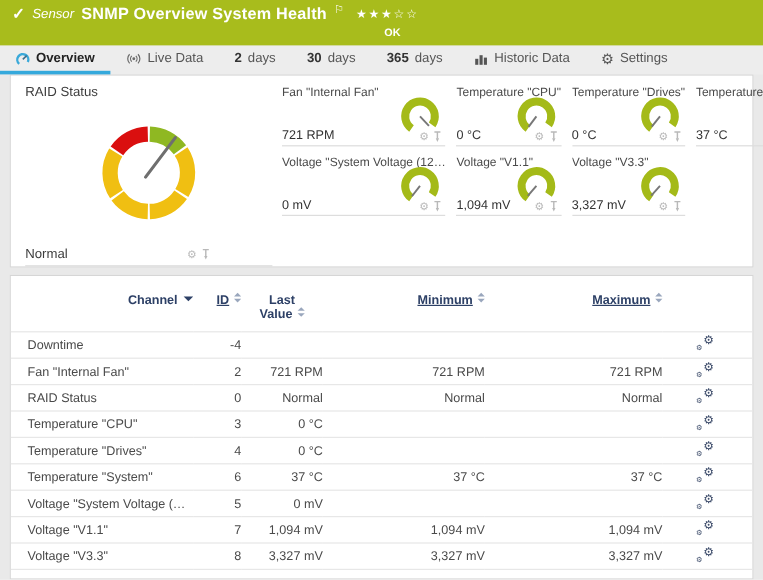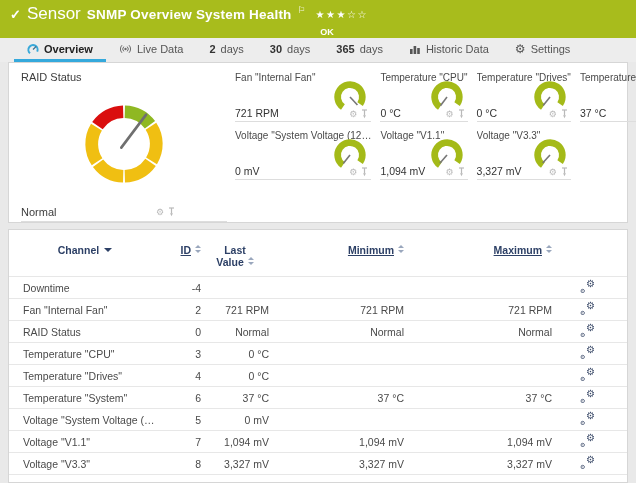--- a/index.html
+++ b/index.html
@@ -3,29 +3,29 @@
 <meta charset="utf-8">
 <style>
   * { margin:0; padding:0; box-sizing:border-box; }
   html,body { width:636px; height:483px; overflow:hidden; background:#e9e9e9;
     font-family:"Liberation Sans", sans-serif; }
 
   
   .sensor-header { height:38px; background:#a8bc1c; color:#fff; padding:4px 10px 0 10px; }
   .sh-line1 { display:flex; align-items:center; gap:6px; }
   .check { font-size:13px; font-weight:bold; }
-  .kind { font-size:17px; }
+  .kind { font-style:italic; font-size:11px; }
   .title { font-size:13.5px; font-weight:bold; letter-spacing:.2px; }
   .flag { font-size:9px; vertical-align:top; position:relative; top:-4px; }
   .stars { font-size:10px; letter-spacing:1.5px; margin-left:4px; }
   .sh-status { font-size:9px; font-weight:bold; margin:3px 0 0 18px;text-align:center; }
 
   
   .tabbar { height:24px; background:#ededed; display:flex; align-items:stretch;
-    padding-left:14px; }
+    }
   .tab { display:flex; align-items:center; gap:5px; padding:0 13px; font-size:11px;
     color:#555; cursor:default; border-bottom:3px solid transparent; }
   .tab .num { font-weight:bold; color:#333; }
   .tab.active { color:#222; font-weight:bold; border-bottom-color:#35a9dc; }
   .tab svg, .tab .gear-glyph { flex:none; }
   .gear-glyph { font-size:12px; color:#555; line-height:1; }
 
   
   .card { margin:0 8px; background:#fff; border:1px solid #d6d6d6; }
   .card.gauges { height:161px; margin-bottom:6px; padding:8px 12px 0 12px; display:flex; }
@@ -53,21 +53,21 @@
     justify-content:space-between; align-items:flex-end; }
   .mini-value { font-size:10.5px; color:#333; }
   .mini .footer-icons { margin-right:3px; }
 
   
   table { width:100%; border-collapse:collapse; table-layout:fixed; font-size:10.5px; }
   col.c-channel{width:152px;} col.c-id{width:40px;} col.c-last{width:68px;}
   col.c-min{width:135px;} col.c-max{width:148px;} col.c-edit{width:auto;}
   th { color:#2d4066; font-weight:bold; padding:2px 0 8px 0; vertical-align:top;
     font-size:10.5px; }
-  th.h-channel { text-align:center; }
+  th.h-channel { text-align:right; }
   th.h-id, th.h-min, th.h-max { text-align:right;text-decoration:underline; }
   th.h-last { text-align:center; }
   tbody td { border-top:1px solid #e7e7e7; height:22px; color:#4a4a4a; padding:0; }
   tbody tr:last-child td { border-bottom:1px solid #e7e7e7; }
   td.t-channel { padding-left:14px; white-space:nowrap; overflow:hidden; }
   td.t-num { text-align:right; }
   td.t-edit { text-align:right; padding-right:32px; }
 
   .sort { display:inline-block; margin-left:4px; vertical-align:1px; }
   .sort i { display:block; width:0; height:0; border-left:3px solid transparent;

